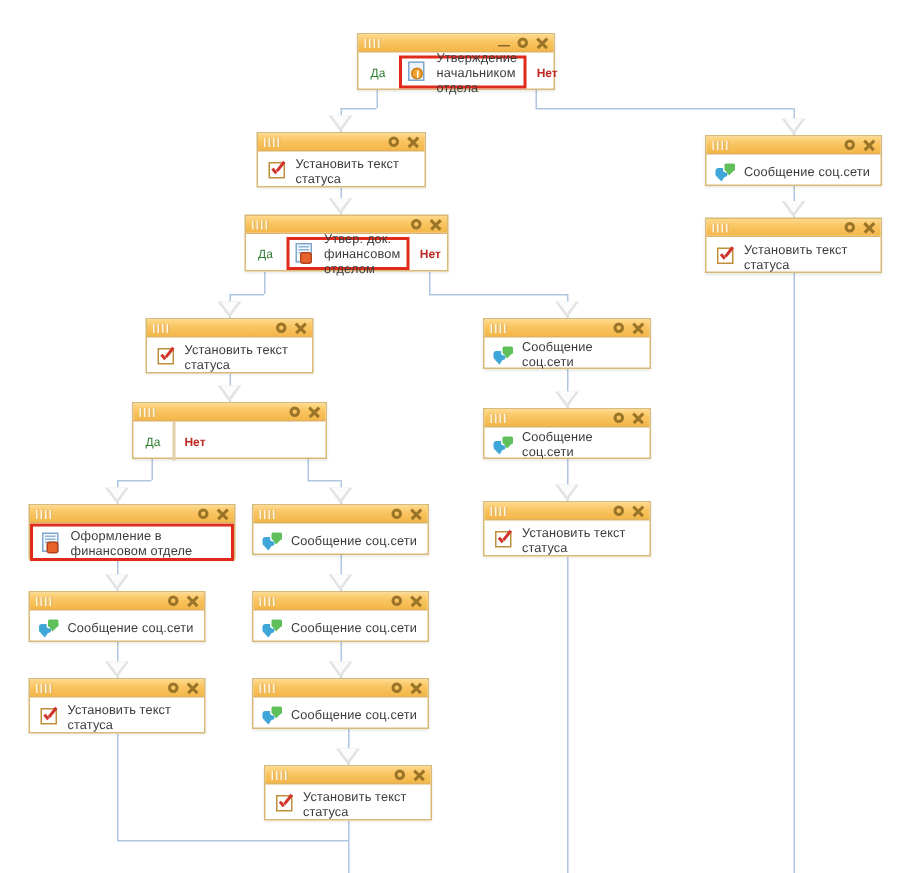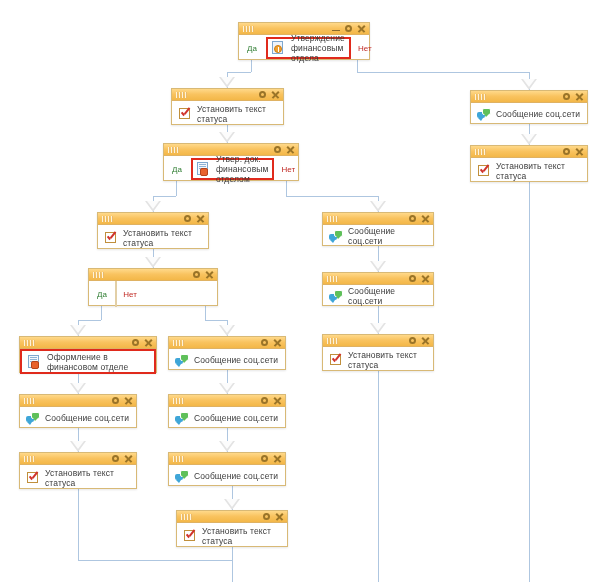--- a/index.html
+++ b/index.html
@@ -263,21 +263,21 @@
   .branch-cell {
     flex: 0 0 auto;
     display: flex;
     align-items: center;
     justify-content: center;
     font-size: 8px;
     width: 26px;
     box-sizing: border-box;
   }
   .branch-yes { color: #2f7d32; }
-  .branch-no  { color: #c02a24; }
+  .branch-no  { color: #c02a24; font-weight: bold; }
   .dnode .sep {
     width: 1px;
     background: #e2cfa6;
   }
   .inner-action {
     flex: 1 1 auto;
     margin: 2px 1px 2px 1px;
     border: 2px solid #e02a1c;
     background: #ffffff;
     display: flex;
@@ -358,21 +358,21 @@
         </span>
       </div>
       <div class="dnode-row" style="height: 26px;">
         <div class="branch-cell branch-yes">Да</div>
         <div class="sep"></div>
         <div class="inner-action">
           <span class="ico ico-appr">
             <span class="sheet"></span>
             <span class="badge"></span>
           </span>
-          <span class="node-label">Утверждение финансовым отдела</span>
+          <span class="node-label">Утверждение начальником отдела</span>
         </div>
         <div class="sep"></div>
         <div class="branch-cell branch-no">Нет</div>
       </div>
     </div>
     <div class="node" style="left: 171px; top: 88px; width: 113px; height: 37px;">
       <div class="node-head">
         <span class="grip">
           <i></i>
           <i></i>
@@ -407,21 +407,21 @@
       </div>
       <div class="dnode-row" style="height: 26px;">
         <div class="branch-cell branch-yes">Да</div>
         <div class="sep"></div>
         <div class="inner-action">
           <span class="ico ico-doc">
             <span class="sheet"></span>
             <span class="lines"></span>
             <span class="badge"></span>
           </span>
-          <span class="node-label">Утвер. док. финансовым отделом</span>
+          <span class="node-label">Утвер. док. финансовом отделом</span>
         </div>
         <div class="sep"></div>
         <div class="branch-cell branch-no">Нет</div>
       </div>
     </div>
     <div class="node" style="left: 97px; top: 212px; width: 112px; height: 37px;">
       <div class="node-head">
         <span class="grip">
           <i></i>
           <i></i>

